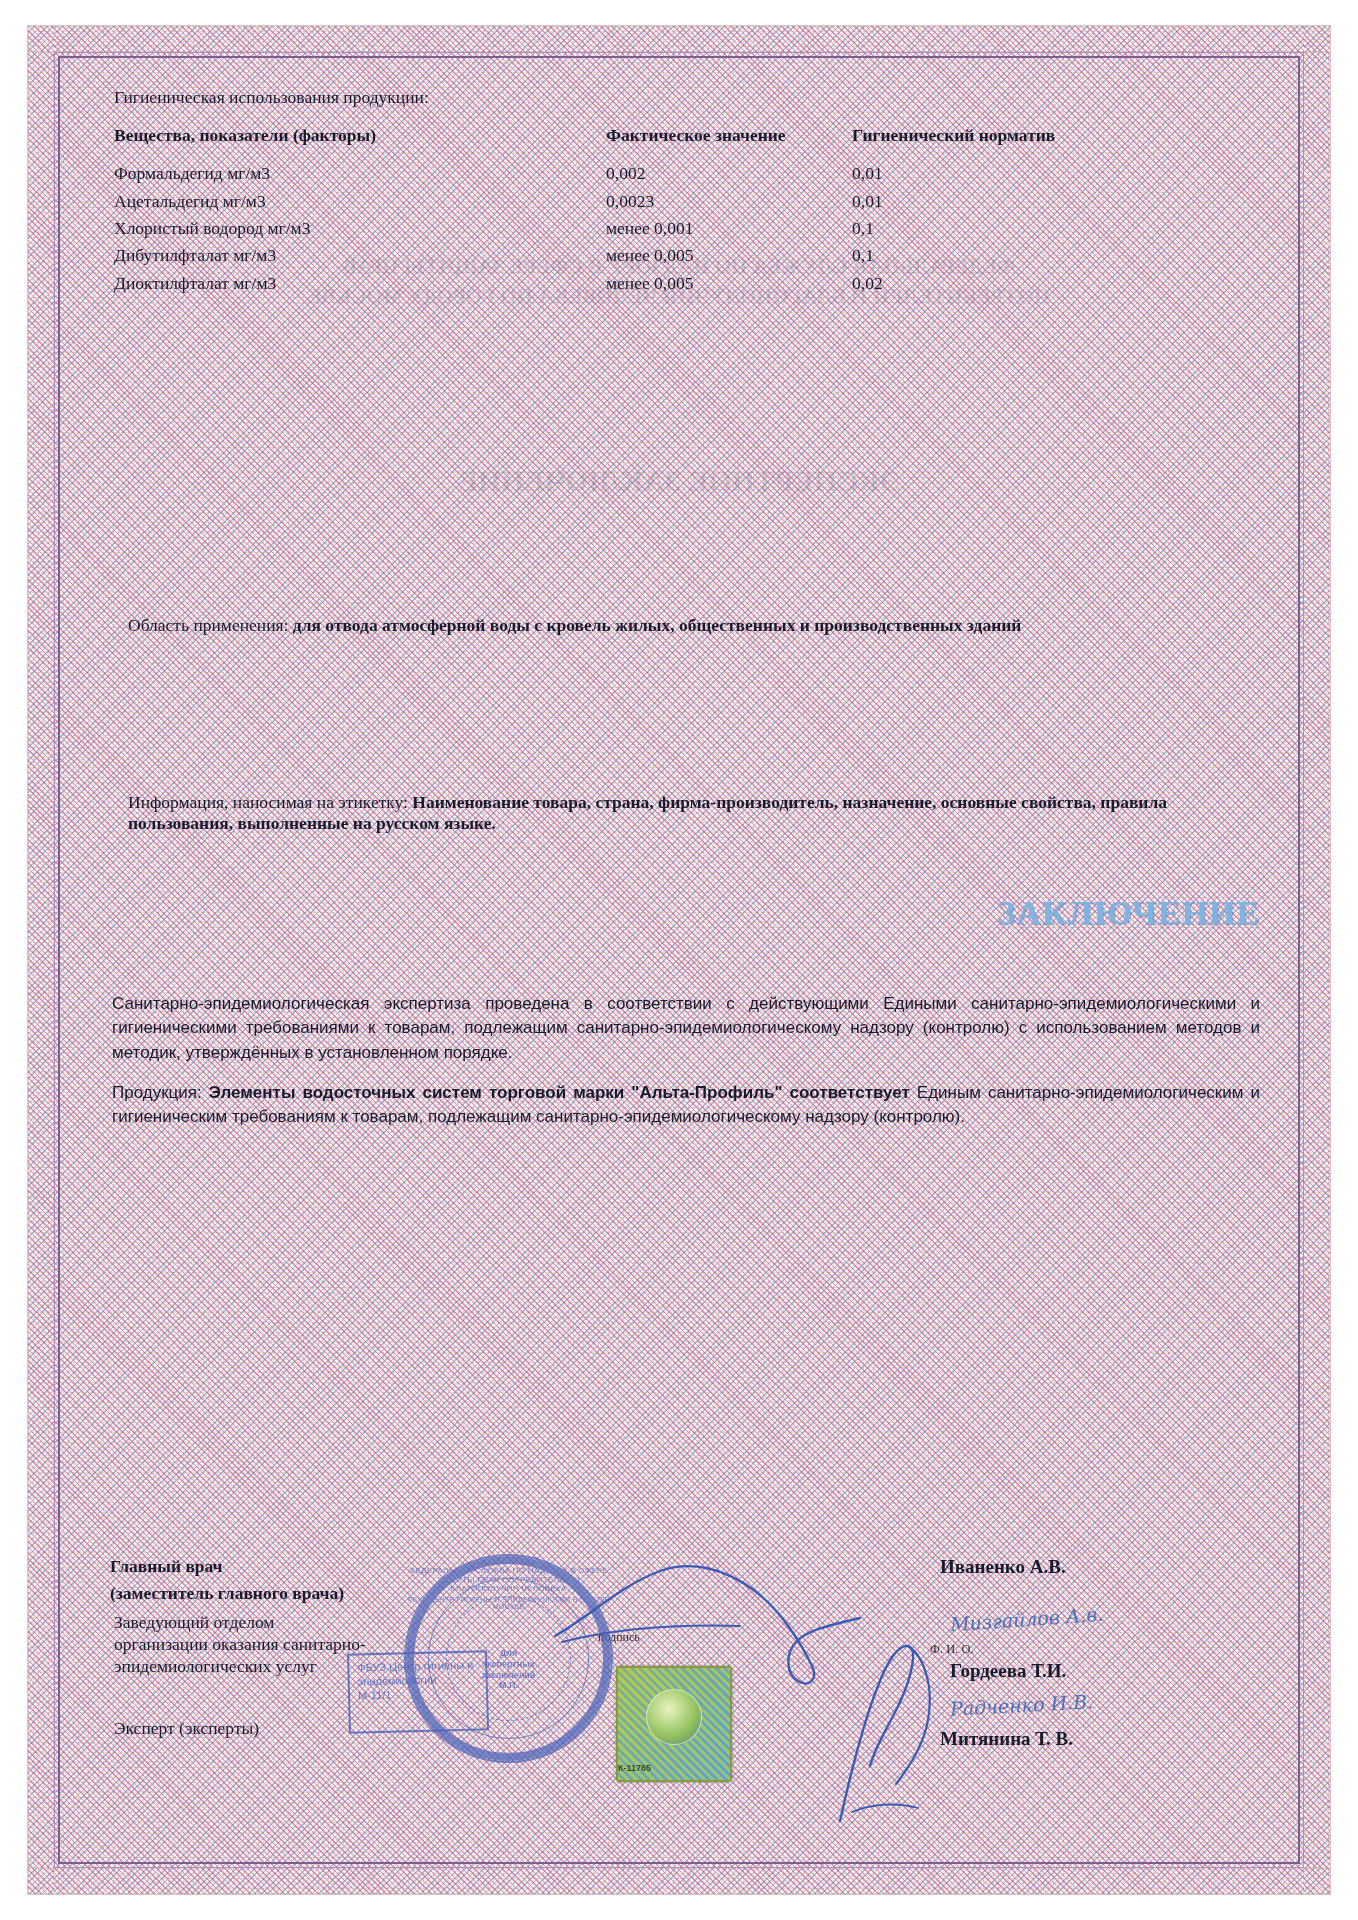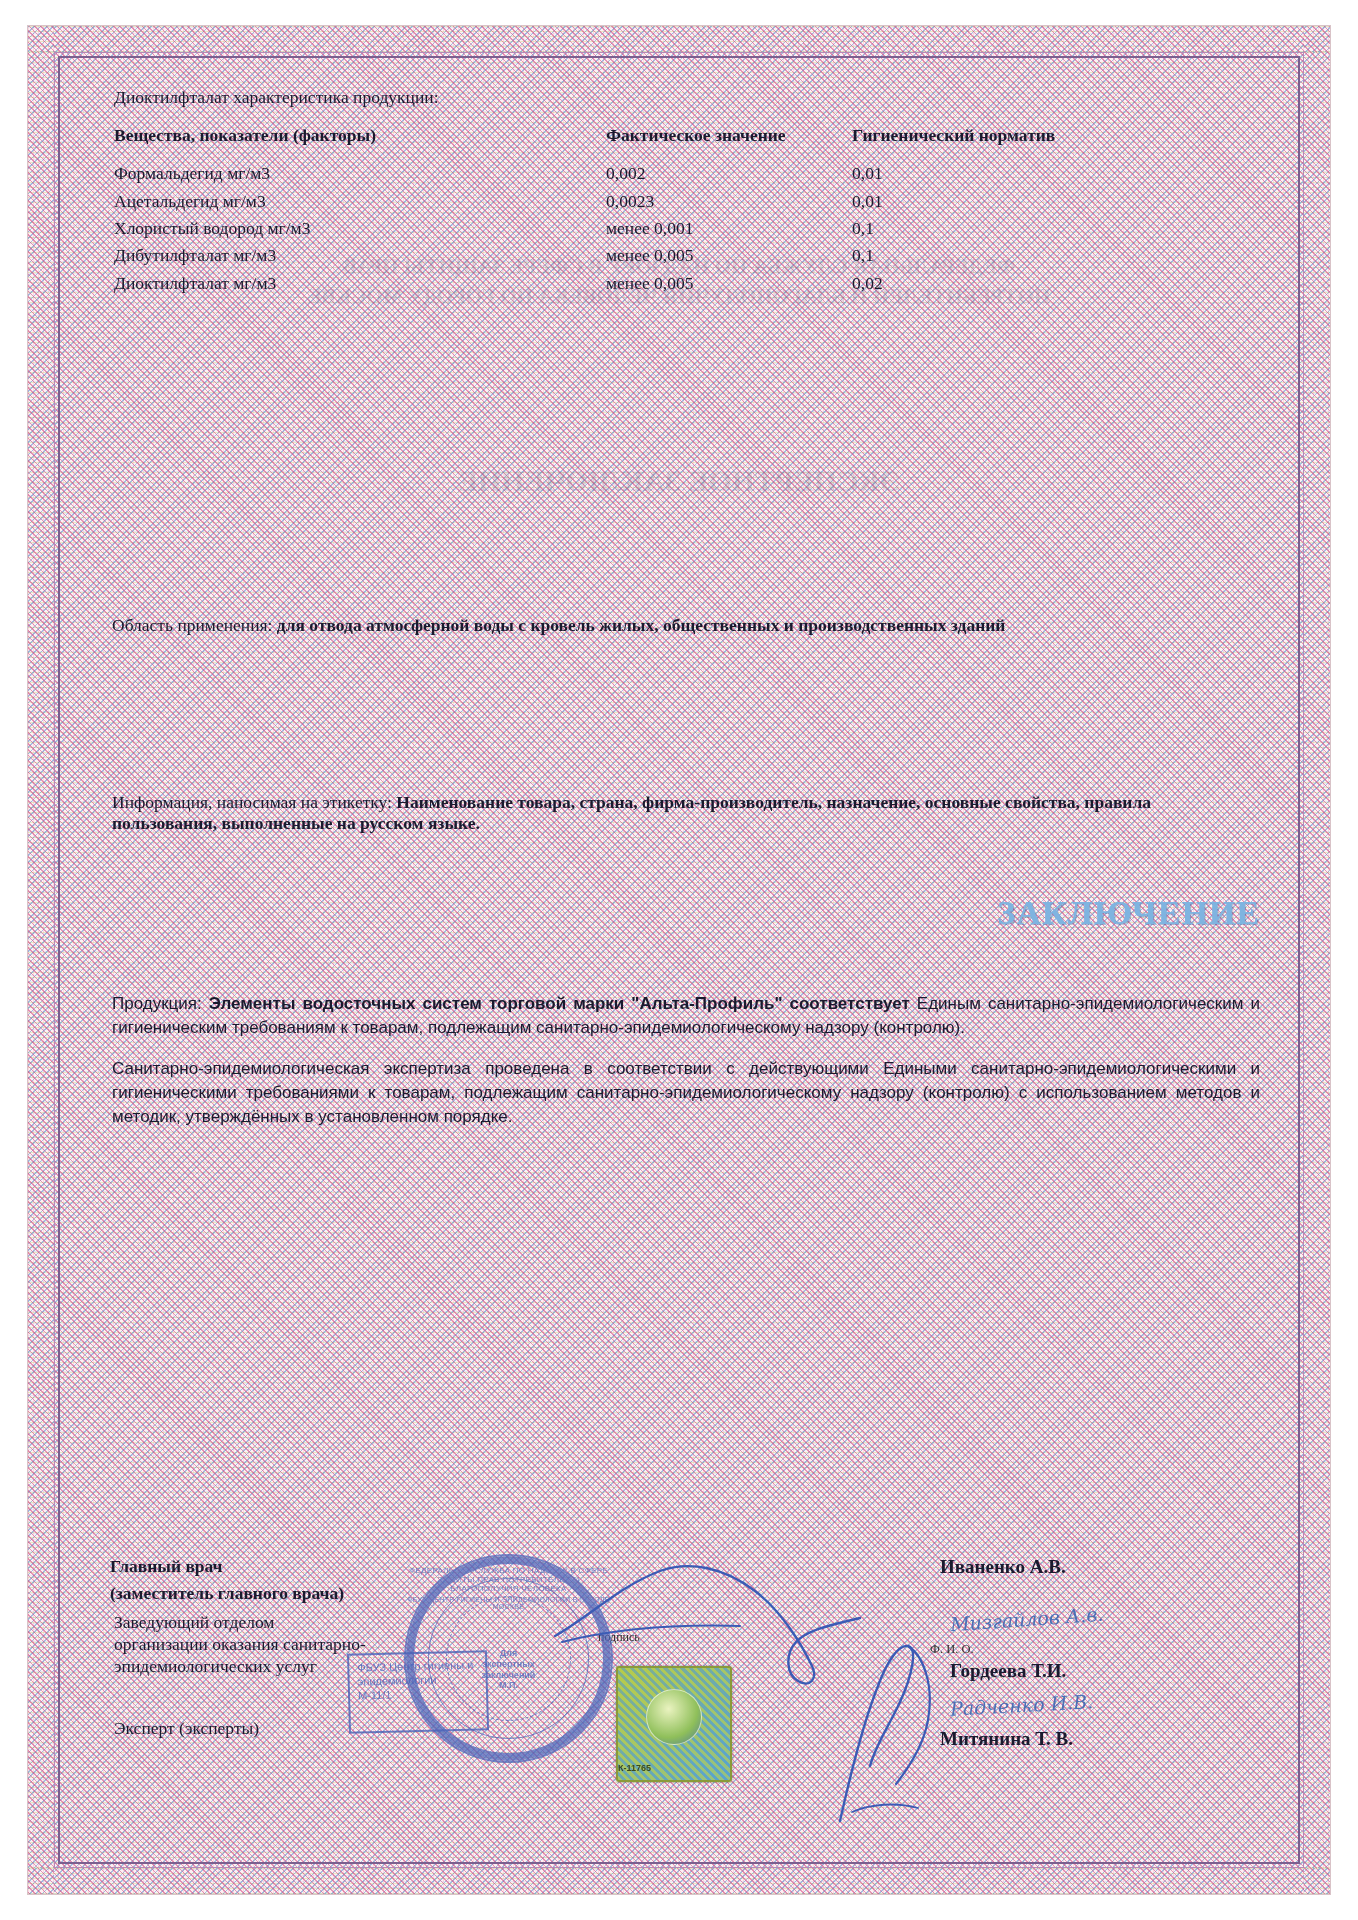--- a/index.html
+++ b/index.html
@@ -120,21 +120,21 @@
     text-align: left;
     font-size: 17.5px;
     padding: 2.5px 0;
     white-space: nowrap;
   }
   table.props .c-name  { width: 492px; }
   table.props .c-fact  { width: 246px; }
   table.props .c-norm  { width: auto; }
 
   .block {
-    margin-left: 2px;
+    margin-left: 18px;
     font-size: 17.5px;
     line-height: 1.22;
   }
   .block .lbl { font-weight: normal; }
   .block .val { font-weight: bold; }
 
   .zakl-title {
     text-align: right;
     font-size: 34px;
     font-weight: bold;
@@ -283,21 +283,21 @@
 <div class="page">
   <div class="guilloche-outer"></div>
   <div class="inner-frame"></div>
 
   <div class="ghost" style="top:228px; font-size:21px; font-weight:bold;">ФЕДЕРАЛЬНАЯ СЛУЖБА ПО НАДЗОРУ В СФЕРЕ ЗАЩИТЫ ПРАВ</div>
   <div class="ghost" style="top:258px; font-size:21px; font-weight:bold;">ПОТРЕБИТЕЛЕЙ И БЛАГОПОЛУЧИЯ ЧЕЛОВЕКА ПО ГОРОДУ МОСКВЕ</div>
   <div class="ghost" style="top:438px; font-size:30px; font-weight:bold;">ЭКСПЕРТНОЕ ЗАКЛЮЧЕНИЕ</div>
 
   <div class="content">
 
-    <p class="lead">Диоктилфталат характеристика продукции:</p>
+    <p class="lead">Гигиеническая использования продукции:</p>
 
     <table class="props">
       <thead>
         <tr>
           <th class="c-name">Вещества, показатели (факторы)</th>
           <th class="c-fact">Фактическое значение</th>
           <th class="c-norm">Гигиенический норматив</th>
         </tr>
       </thead>
       <tbody>
@@ -344,29 +344,29 @@
     <div class="block">
       <span class="lbl">Информация, наносимая на этикетку:</span>
       <span class="val">Наименование товара, страна, фирма-производитель, назначение, основные свойства, правила пользования, выполненные на русском языке.</span>
     </div>
 
     <div style="height:56px"></div>
 
     <div class="zakl-title">ЗАКЛЮЧЕНИЕ</div>
 
     <div style="height:58px"></div>
+
+    <p class="para j">Санитарно-эпидемиологическая экспертиза проведена в соответствии с действующими Едиными санитарно-эпидемиологическими и гигиеническими требованиями к товарам, подлежащим санитарно-эпидемиологическому надзору (контролю)  с использованием методов и методик, утверждённых в установленном порядке.</p>
 
     <p class="para j">
       <span>Продукция:</span>
       <span class="b">Элементы водосточных систем торговой марки "Альта-Профиль"</span>
       <span class="b">соответствует</span>
       <span>Единым санитарно-эпидемиологическим и гигиеническим требованиям к товарам, подлежащим санитарно-эпидемиологическому надзору (контролю).</span>
     </p>
-
-    <p class="para j">Санитарно-эпидемиологическая экспертиза проведена в соответствии с действующими Едиными санитарно-эпидемиологическими и гигиеническими требованиями к товарам, подлежащим санитарно-эпидемиологическому надзору (контролю)  с использованием методов и методик, утверждённых в установленном порядке.</p>
 
   </div>
 
   <div class="sigarea">
 
     <div class="sig-left">
       <div class="l1">Главный врач</div>
       <div class="l2">(заместитель главного врача)</div>
       <div class="l3">Заведующий отделом</div>
       <div class="l3">организации оказания санитарно-</div>

